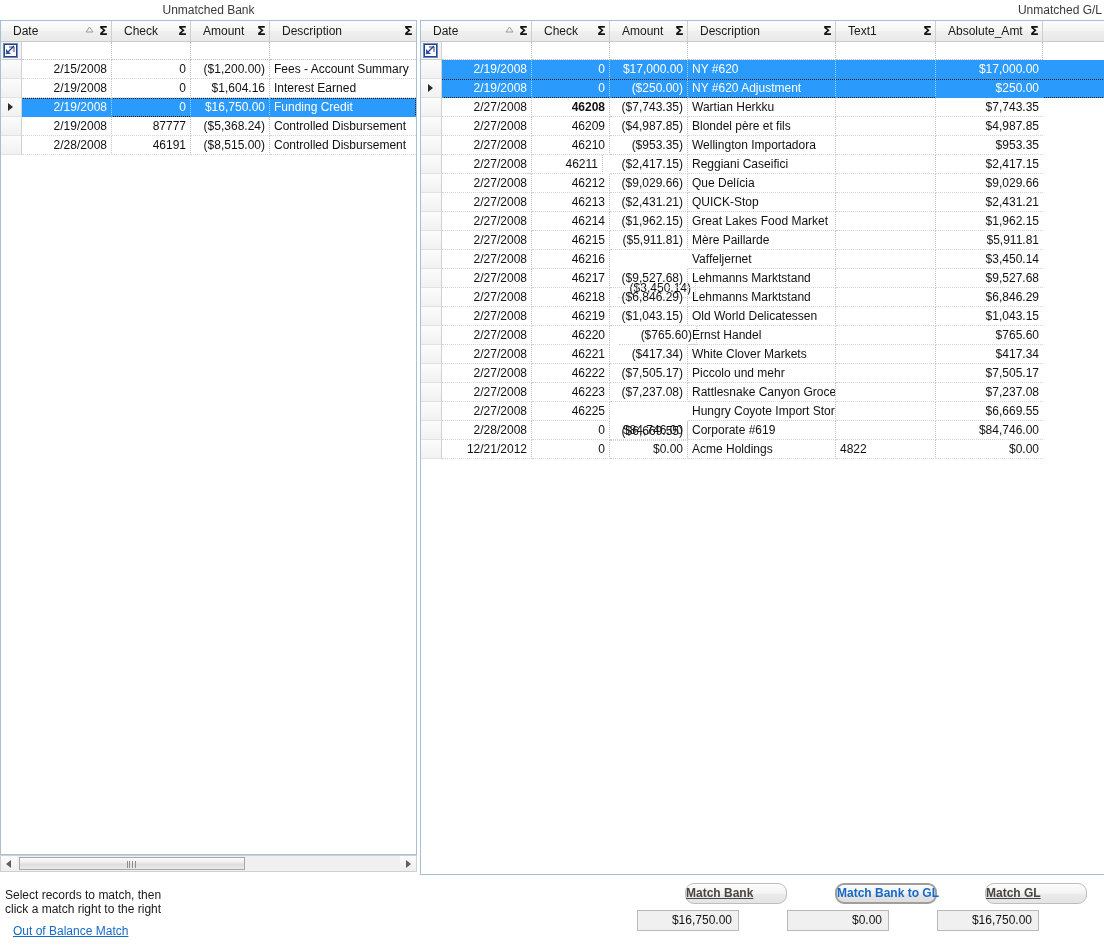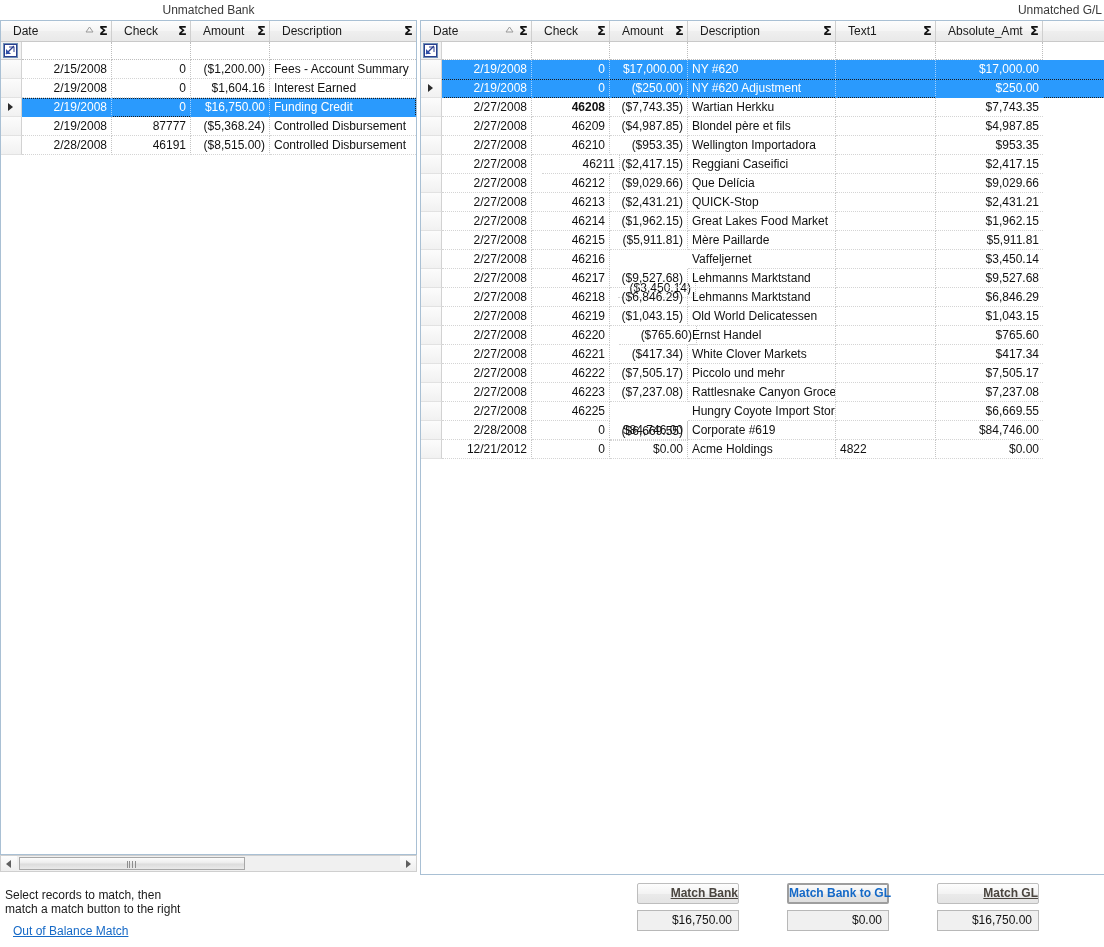--- a/index.html
+++ b/index.html
@@ -228,29 +228,30 @@
     cursor: pointer;
     white-space: nowrap;
   }
 
   .mbtn {
     position: absolute;
     height: 21px;
     box-sizing: border-box;
     background: linear-gradient(to bottom,#fdfdfd 0%,#f3f3f3 50%,#eaeaea 51%,#e4e4e4 100%);
     border: 1px solid #bdbdbd;
-    border-radius: 2px;
-    text-align: right;
+    border-radius: 9px;
+    text-align: left;
     line-height: 19px;
     font-size: 12px;
     font-weight: bold;
     color: #4a453f;
     text-decoration: underline;
     cursor: pointer;
     white-space: nowrap;
+    margin-left: 48px;
   }
   .mbtn.primary {
     color: #1569c7;
     border: 2px solid #9e9e9e;
     line-height: 17px;
     background: linear-gradient(to bottom,#fbfbfb 0%,#f0f0f0 50%,#e6e6e6 51%,#dedede 100%);
     text-decoration: none;
   }
   .mval {
     position: absolute;
@@ -483,21 +484,21 @@
             <div class="cell r" style="left: 21px; width: 90px;">2/27/2008</div>
             <div class="cell r" style="left: 111px; width: 78px;">46210</div>
             <div class="cell r" style="left: 189px; width: 78px;">($953.35)</div>
             <div class="cell l" style="left: 267px; width: 148px;">Wellington Importadora</div>
             <div class="cell l" style="left: 415px; width: 100px;"></div>
             <div class="cell r" style="left: 515px; width: 107px; border-right: none;">$953.35</div>
           </div>
           <div class="row" style="top: 95px;">
             <div class="row-ind"></div>
             <div class="cell r" style="left: 21px; width: 90px;">2/27/2008</div>
-            <div class="cell r" style="left: 121px; width: 78px;">46211</div>
+            <div class="cell r" style="left: 104px; width: 78px;">46211</div>
             <div class="cell r" style="left: 189px; width: 78px;">($2,417.15)</div>
             <div class="cell l" style="left: 267px; width: 148px;">Reggiani Caseifici</div>
             <div class="cell l" style="left: 415px; width: 100px;"></div>
             <div class="cell r" style="left: 515px; width: 107px; border-right: none;">$2,417.15</div>
           </div>
           <div class="row" style="top: 114px;">
             <div class="row-ind"></div>
             <div class="cell r" style="left: 21px; width: 90px;">2/27/2008</div>
             <div class="cell r" style="left: 111px; width: 78px;">46212</div>
             <div class="cell r" style="left: 189px; width: 78px;">($9,029.66)</div>
@@ -629,21 +630,21 @@
             <div class="cell r" style="left: 189px; width: 78px;">$0.00</div>
             <div class="cell l" style="left: 267px; width: 148px;">Acme Holdings</div>
             <div class="cell l" style="left: 415px; width: 100px;">4822</div>
             <div class="cell r" style="left: 515px; width: 107px; border-right: none;">$0.00</div>
           </div>
         </div>
     </div>
   </div>
 
   <div class="hint" style="left:5px; top:888px;">Select records to match, then</div>
-  <div class="hint" style="left:5px; top:902px;">match a match button to the right</div>
+  <div class="hint" style="left:5px; top:902px;">click a match right to the right</div>
   <div class="oob-link" style="left:13px; top:924px;">Out of Balance Match</div>
 
   <div class="mbtn" style="left:637px; top:883px; width:102px;">Match Bank</div>
   <div class="mval" style="left:637px; top:910px; width:102px;">$16,750.00</div>
 
   <div class="mbtn primary" style="left:787px; top:883px; width:102px;">Match Bank to GL</div>
   <div class="mval" style="left:787px; top:910px; width:102px;">$0.00</div>
 
   <div class="mbtn" style="left:937px; top:883px; width:102px;">Match GL</div>
   <div class="mval" style="left:937px; top:910px; width:102px;">$16,750.00</div>

